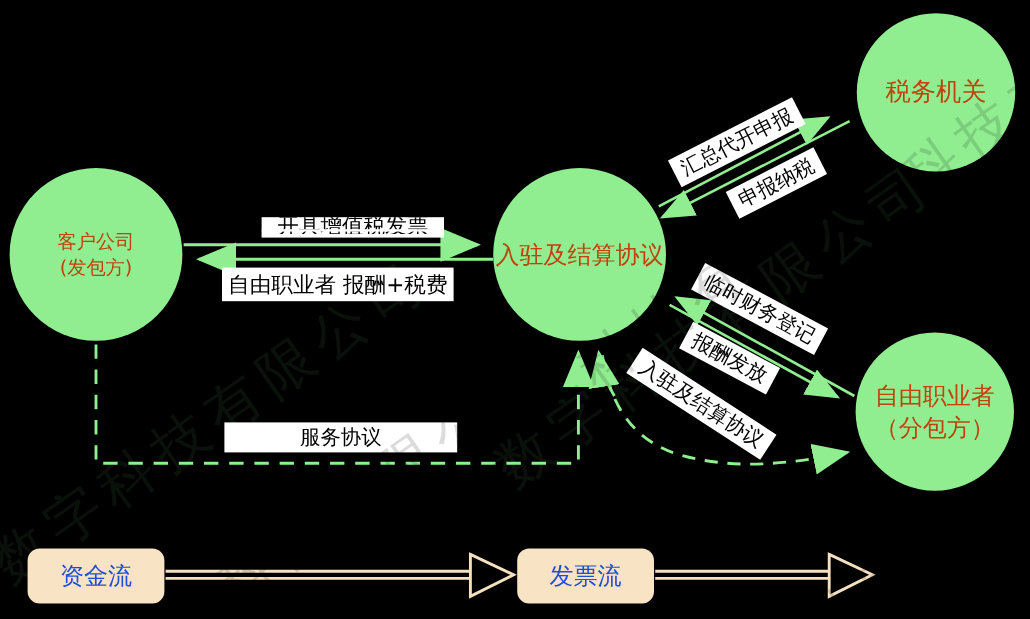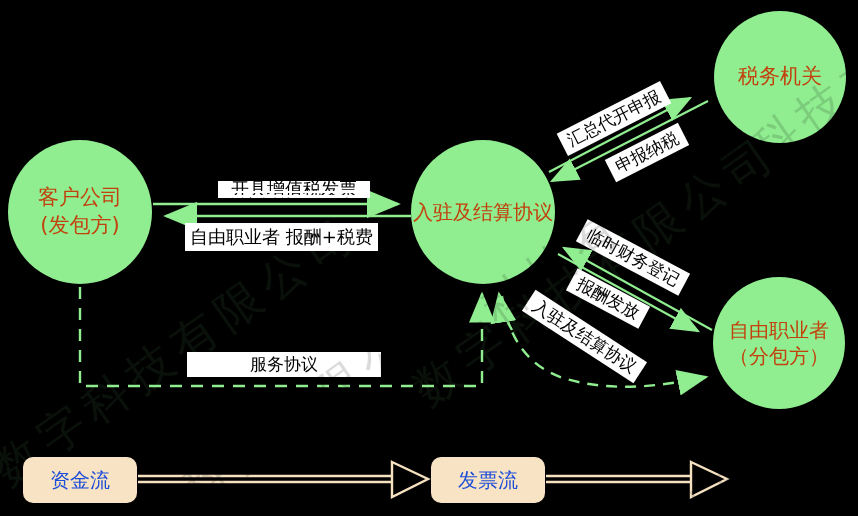--- a/index.html
+++ b/index.html
@@ -5,21 +5,21 @@
   * { margin:0; padding:0; box-sizing:border-box; }
   html,body { background:#000; }
   body { font-family:"DejaVu Sans","Liberation Sans",sans-serif; }
   .stage { position:relative; width:858px; height:516px; background:#000; overflow:hidden; }
 
   
   .node { position:absolute; border-radius:50%; background:#90EE90; color:#c2410c;
           display:flex; flex-direction:column; align-items:center; justify-content:center;
           text-align:center; line-height:1.32; z-index:2; }
   .node span { display:block; }
-  .node-client    { left:8px;   top:140px; width:144px; height:144px; font-size:21px; }
+  .node-client    { left:8px;   top:140px; width:144px; height:144px; font-size:16px; }
   .node-platform  { left:411px; top:140px; width:144px; height:144px; font-size:20px; }
   .node-tax       { left:714px; top:11px;  width:132px; height:132px; font-size:21px; }
   .node-freelancer{ left:713px; top:277px; width:132px; height:132px; font-size:20px; }
 
   svg.wires { position:absolute; left:0; top:0; z-index:3; }
 
   
   .elabel { position:absolute; background:#fff; color:#000; white-space:nowrap;
             display:flex; align-items:center; justify-content:center; z-index:4; }
   .el-invoice { left:218px; top:181px; width:152px; height:17px; overflow:hidden; font-size:18px; }

